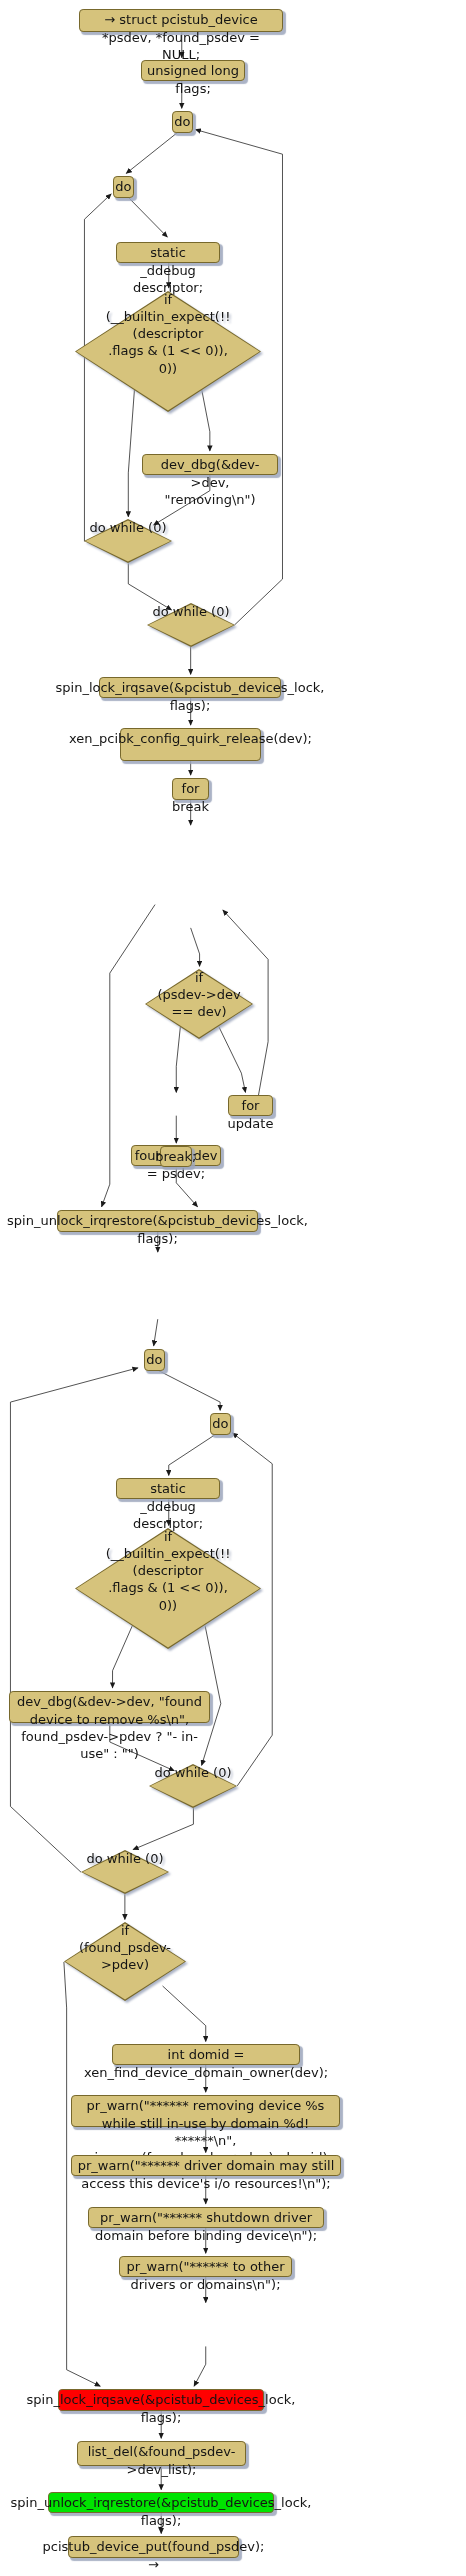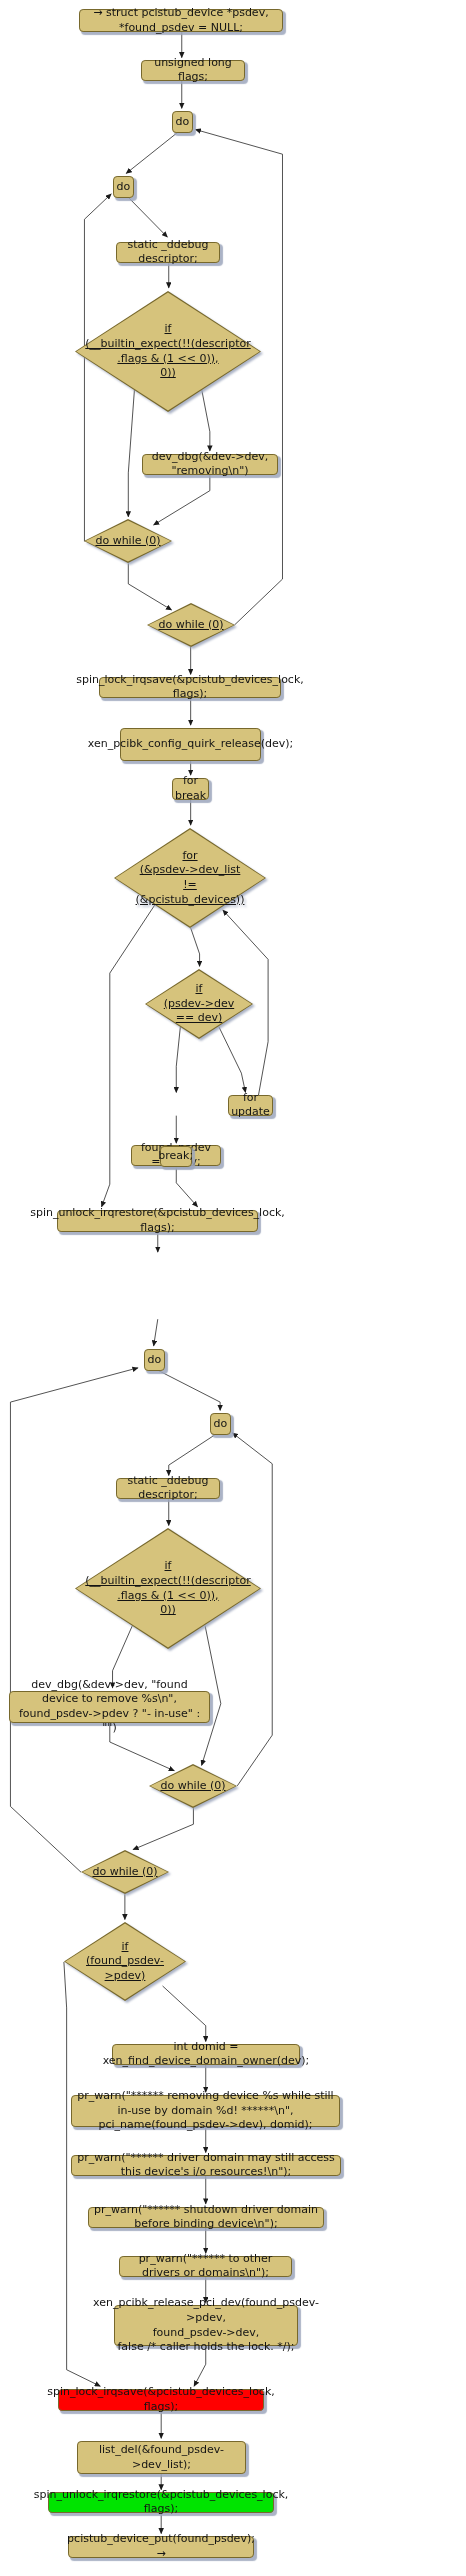--- a/index.html
+++ b/index.html
@@ -3,37 +3,37 @@
 <meta charset="utf-8">
 <style>
   html,body{margin:0;padding:0;background:#ffffff;}
   #canvas{
     position:relative;width:467px;height:2576px;background:#ffffff;
     font-family:"DejaVu Sans","Liberation Sans",sans-serif;
     overflow:hidden;
   }
   #edges{position:absolute;left:0;top:0;z-index:0;}
   .node{
-    position:absolute;z-index:1;display:flex;align-items:center;justify-content:center;
-    text-align:center;font-size:11px;line-height:1.32;color:#141414;
+    position:absolute;z-index:1;display:flex;justify-content:center;
+    text-align:center;font-size:13px;line-height:1.32;color:#141414;
     white-space:pre-line;box-sizing:border-box;
   }
   .box{
     background:#d6c37c;border:0.7px solid #77682c;border-radius:4.1px;
     padding:1.4px 3.4px;box-shadow:2.1px 2.1px 1px rgba(156,166,188,0.85);
   }
   .box.red{background:#ff0000;}
   .box.green{background:#00e400;}
   .diamond{filter:drop-shadow(2.1px 2.1px 1px rgba(156,166,188,0.85));}
   .d-bg,.d-fill{
     position:absolute;clip-path:polygon(50% 0,100% 50%,50% 100%,0 50%);
   }
   .d-bg{left:0;top:0;right:0;bottom:0;background:#77682c;}
   .d-fill{left:1.4px;top:1.4px;right:1.4px;bottom:1.4px;background:#d6c37c;}
-  .d-label{position:relative;z-index:2;padding:0 5.5px;text-decoration:underline;}
+  .d-label{position:relative;z-index:2;padding:0 5.5px;}
 </style>
 </head>
 <body>
 
 <div id="canvas">
 
   <svg id="edges" width="467" height="2576" viewBox="0 0 681 3759">
     <defs>
       <marker id="arr" markerWidth="9" markerHeight="8" refX="8" refY="4" orient="auto" markerUnits="userSpaceOnUse">
         <path d="M0,0 L9,4 L0,8 z" fill="#1a1a1a"></path>
@@ -105,49 +105,39 @@
   <div class="node box" style="left:210px;top:1413px;width:20.6px;height:22px"><span>do</span></div>
   <div class="node box" style="left:116px;top:1478px;width:104px;height:20.6px"><span>static _ddebug descriptor;</span></div>
   <div class="node box" style="left:9px;top:1691px;width:201px;height:31.5px"><span>dev_dbg(&amp;dev-&gt;dev, "found device to remove %s\n",
 found_psdev-&gt;pdev ? "- in-use" : "")</span></div>
   <div class="node box" style="left:112px;top:2044px;width:188px;height:20.6px"><span>int domid = xen_find_device_domain_owner(dev);</span></div>
   <div class="node box" style="left:71px;top:2095px;width:269px;height:31.5px"><span>pr_warn("****** removing device %s while still in-use by domain %d! ******\n",
 pci_name(found_psdev-&gt;dev), domid);</span></div>
   <div class="node box" style="left:71px;top:2155px;width:270px;height:20.6px"><span>pr_warn("****** driver domain may still access this device's i/o resources!\n");</span></div>
   <div class="node box" style="left:88px;top:2207px;width:236px;height:20.6px"><span>pr_warn("****** shutdown driver domain before binding device\n");</span></div>
   <div class="node box" style="left:119px;top:2256px;width:173px;height:20.6px"><span>pr_warn("****** to other drivers or domains\n");</span></div>
-  <div class="node box" style="left:114px;top:2305px;width:184px;height:41px"><span>xen_pcibk_release_pci_dev(found_psdev-&gt;pdev,
-found_psdev-&gt;dev,
-false /* caller holds the lock. */);</span></div>
   <div class="node box red" style="left:58px;top:2389px;width:206px;height:22px"><span>spin_lock_irqsave(&amp;pcistub_devices_lock, flags);</span></div>
-  <div class="node box" style="left:77px;top:2441px;width:169px;height:33px"><span>list_del(&amp;found_psdev-&gt;dev_list);</span></div>
+  <div class="node box" style="left:77px;top:2441px;width:169px;height:25px"><span>list_del(&amp;found_psdev-&gt;dev_list);</span></div>
   <div class="node box green" style="left:48px;top:2492px;width:226px;height:20.6px"><span>spin_unlock_irqrestore(&amp;pcistub_devices_lock, flags);</span></div>
-  <div class="node box" style="left:68px;top:2536px;width:186px;height:22px"><span>pcistub_device_put(found_psdev); →</span></div>
+  <div class="node box" style="left:68px;top:2536px;width:171px;height:22px"><span>pcistub_device_put(found_psdev); →</span></div>
 
   <div class="node diamond" style="left:75px;top:291px;width:186px;height:121px">
     <div class="d-bg"></div><div class="d-fill"></div>
     <span class="d-label">if
 (__builtin_expect(!!(descriptor
 .flags &amp; (1 &lt;&lt; 0)),
 0))</span>
   </div>
   <div class="node diamond" style="left:84px;top:519px;width:88px;height:44px">
     <div class="d-bg"></div><div class="d-fill"></div>
     <span class="d-label">do while (0)</span>
   </div>
   <div class="node diamond" style="left:147px;top:603px;width:88px;height:44px">
     <div class="d-bg"></div><div class="d-fill"></div>
     <span class="d-label">do while (0)</span>
-  </div>
-  <div class="node diamond" style="left:114px;top:828px;width:152px;height:100px">
-    <div class="d-bg"></div><div class="d-fill"></div>
-    <span class="d-label">for
-(&amp;psdev-&gt;dev_list
-!=
-(&amp;pcistub_devices))</span>
   </div>
   <div class="node diamond" style="left:145px;top:969px;width:108px;height:70px">
     <div class="d-bg"></div><div class="d-fill"></div>
     <span class="d-label">if
 (psdev-&gt;dev
 == dev)</span>
   </div>
   <div class="node diamond" style="left:75px;top:1528px;width:186px;height:121px">
     <div class="d-bg"></div><div class="d-fill"></div>
     <span class="d-label">if

